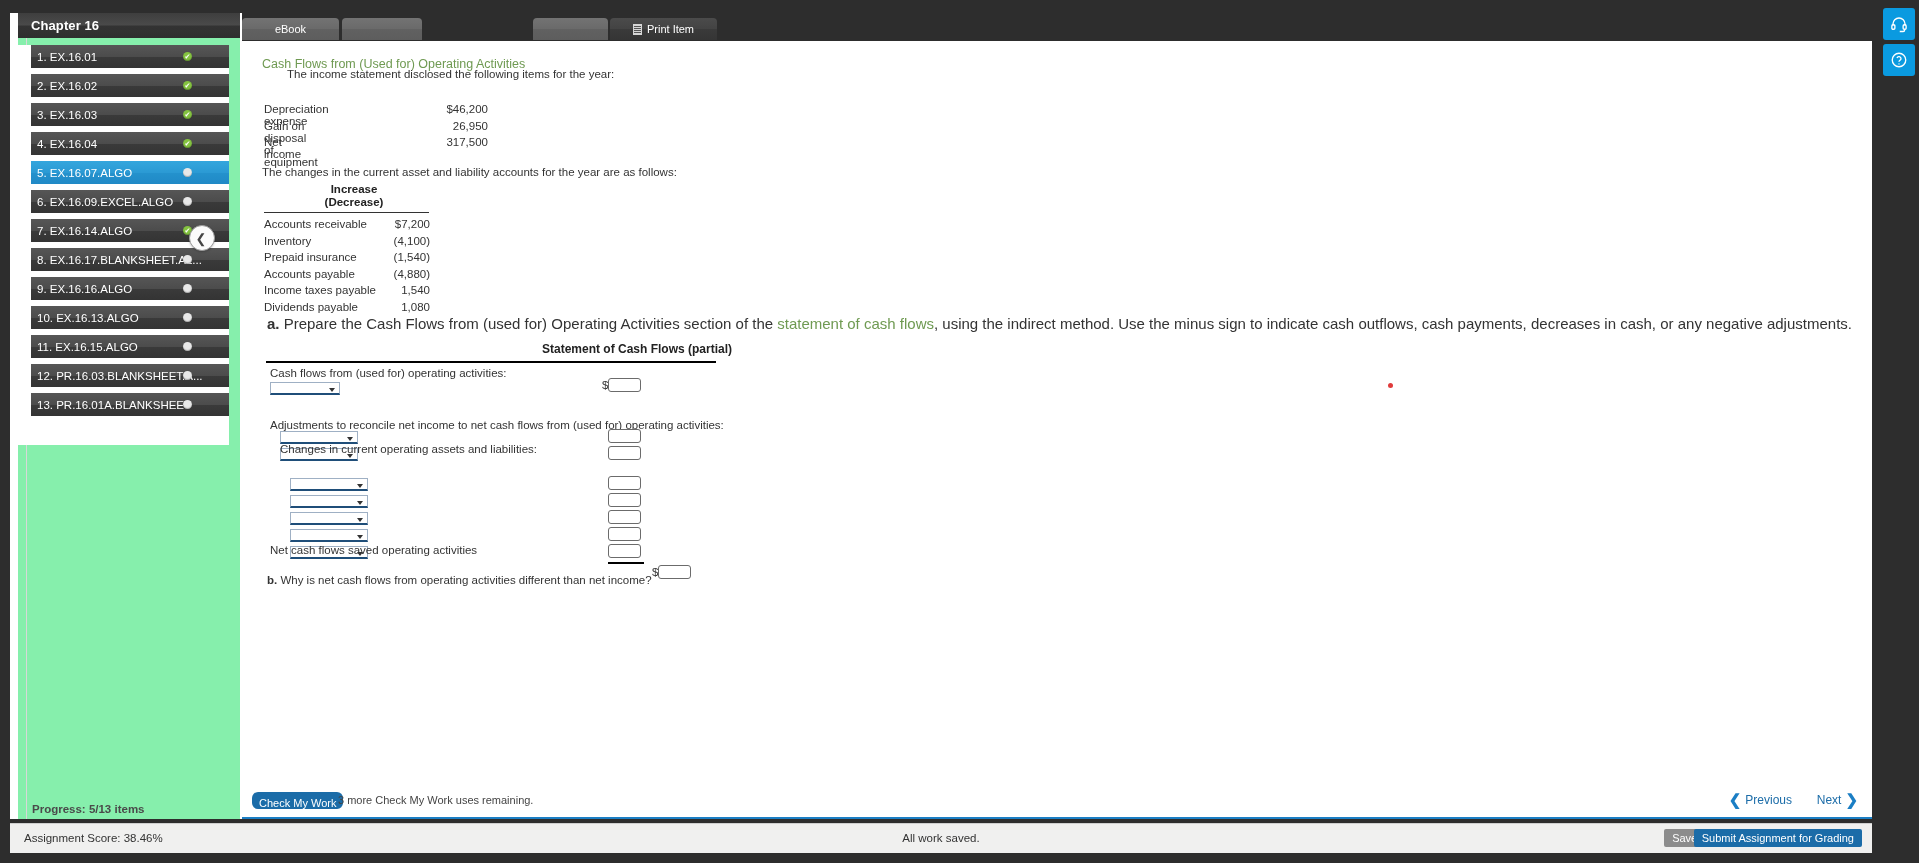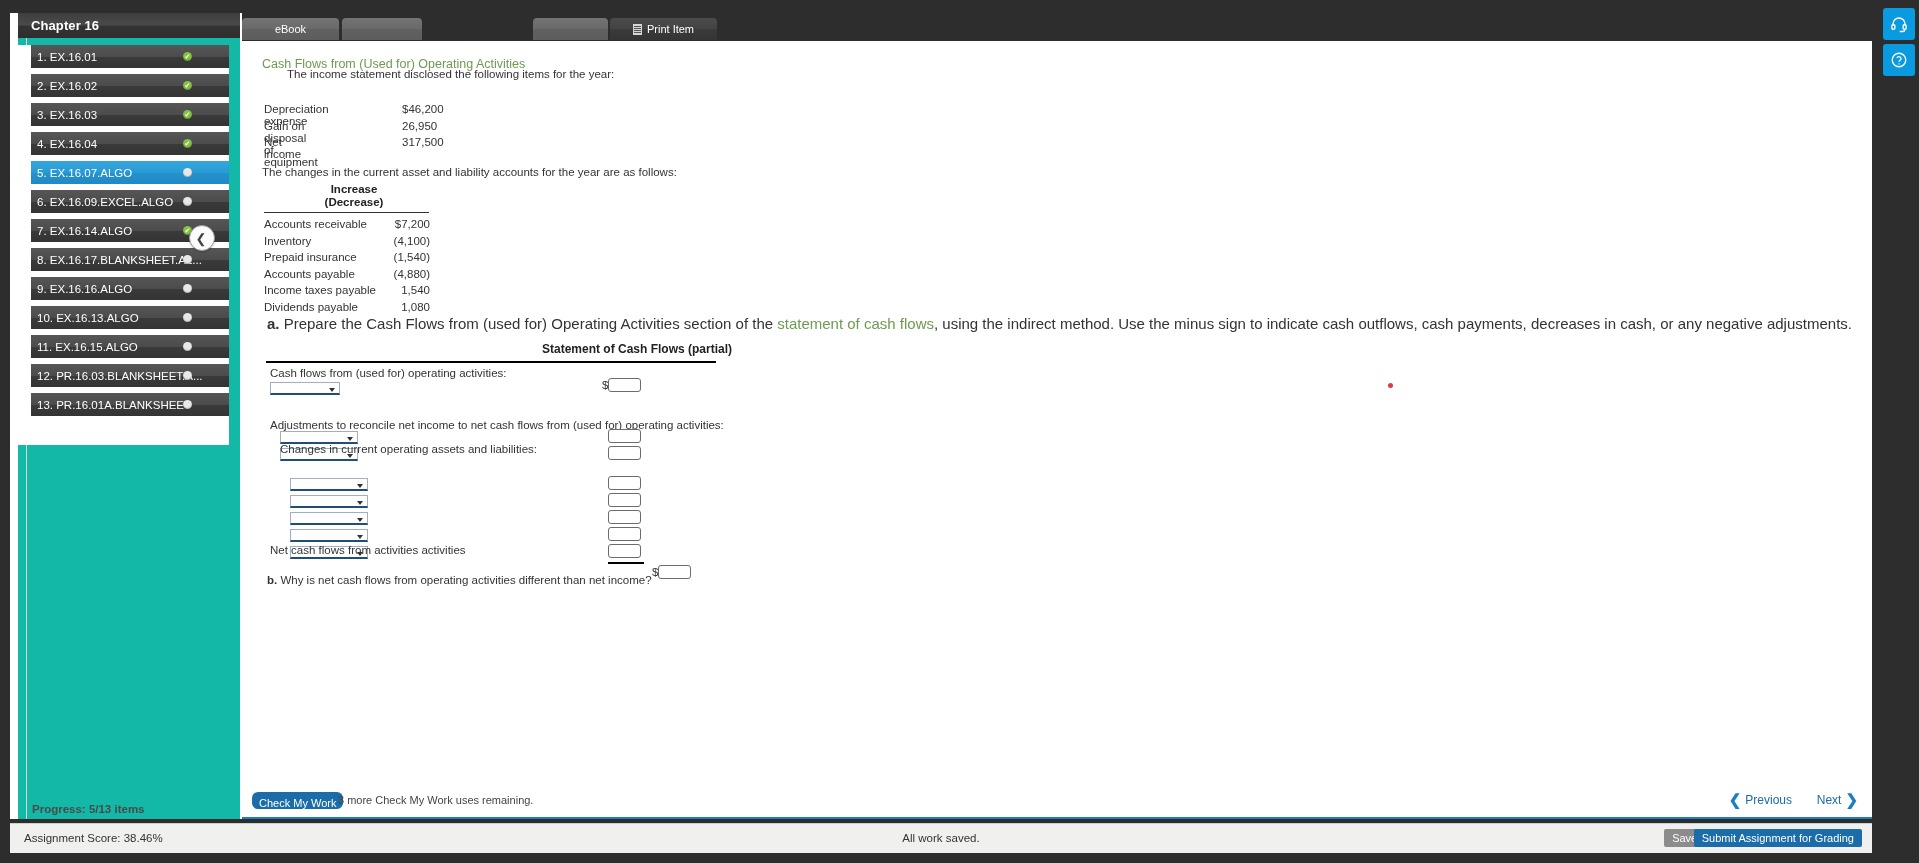--- a/index.html
+++ b/index.html
@@ -48,21 +48,21 @@
     position: absolute;
     left: 10px; top: 13px;
     width: 1862px; height: 806px;
     background: #ffffff;
   }
 
   
   .sidebar {
     position: absolute; left: 8px; top: 0px;
     width: 222px; height: 806px;
-    background: #14b8a6;
+    background: #86efac;
   }
   .chapter-header {
     position: absolute; left: 0; top: 0;
     width: 222px; height: 25px;
     background: linear-gradient(to bottom, #3e3e3e 0%, #4a4a4a 48%, #333 52%, #2e2e2e 100%);
     color: #ffffff;
     font-size: 13px; font-weight: bold;
     display: flex; align-items: center;
     padding-left: 13px;
     letter-spacing: .1px;
@@ -186,21 +186,21 @@
     position:absolute;
     font-size: 11.5px; color: #333333;
   }
   .p-intro { left: 20px; top: 27px; margin-left: 25px; }
   .p-changes { left: 20px; top: 125px; }
 
   
   .inc-table { position:absolute; left: 22px; top: 62px; font-size: 11.5px; color:#333; }
   .inc-table .row { position: relative; height: 16.5px; }
   .inc-table .lbl { position:absolute; left: 0; }
-  .inc-table .val { position:absolute; left: 138px; width: 66px; text-align: left; }
+  .inc-table .val { position:absolute; left: 158px; width: 66px; text-align: right; }
 
   
   .chg-table { position:absolute; left: 22px; top: 142px; font-size: 11.5px; color:#333; }
   .chg-head {
     position:relative; width: 180px; text-align:center;
     font-weight: bold; font-size: 11.5px; color:#222;
     margin-left: 0px;
   }
   .chg-head div { height: 12.5px; }
   .chg-rule { width: 165px; height:1px; background:#333; margin: 4px 0 5px 0; }
@@ -582,21 +582,21 @@
       <div class="amt" style="left:366px; top:469px;"></div>
 
       <div class="sel w2" style="left:48px; top:488px;"></div>
       <div class="amt" style="left:366px; top:486px;"></div>
 
       <div class="sel w2" style="left:48px; top:505px;"></div>
       <div class="amt" style="left:366px; top:503px;"></div>
 
       <div class="tot-rule" style="left:366px; top:521px; width:36px;"></div>
 
-      <div class="stmt-row r-net">Net cash flows from activities activities</div>
+      <div class="stmt-row r-net">Net cash flows saved operating activities</div>
       <div class="dollar" style="left:410px; top:525px;">$</div>
       <div class="amt" style="left:416px; top:524px;"></div>
 
       <div class="part-b">
         <b>b.</b><span> Why is net cash flows from operating activities different than net income?</span>
       </div>
 
 
       <div class="marker-dot"></div>
     </div>

